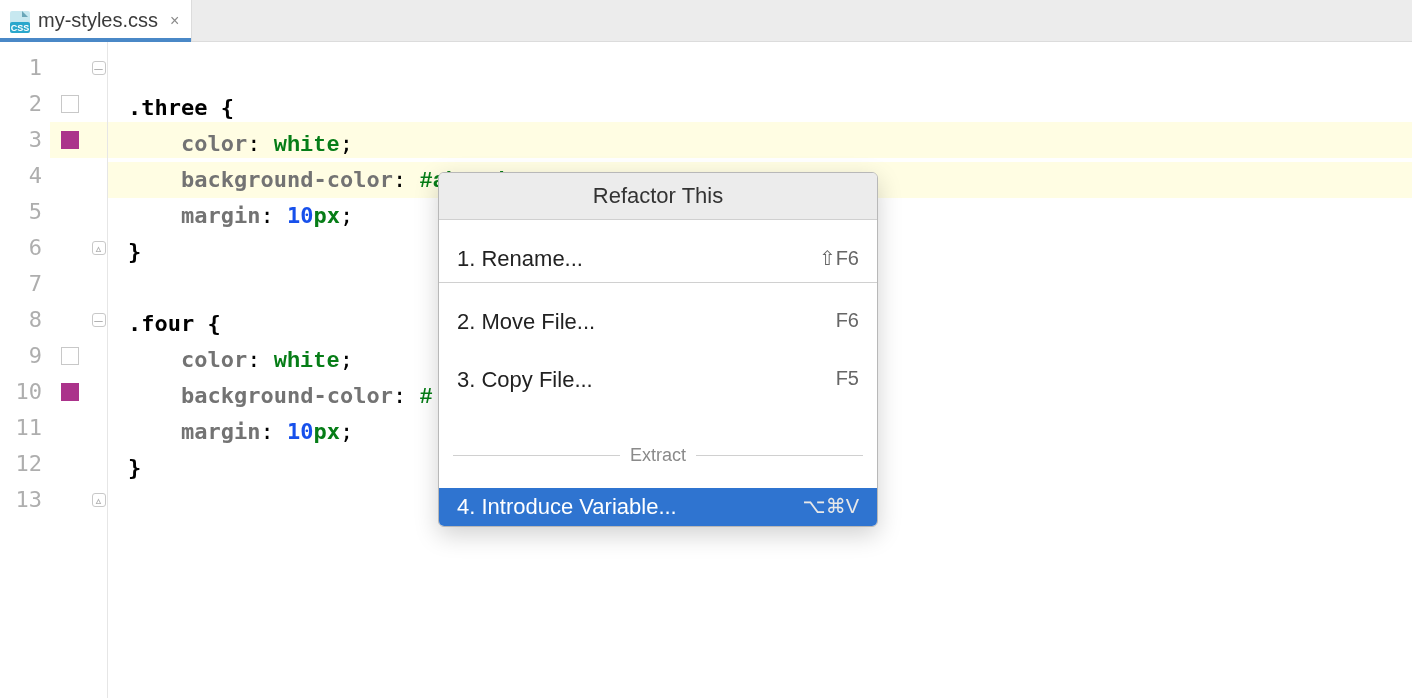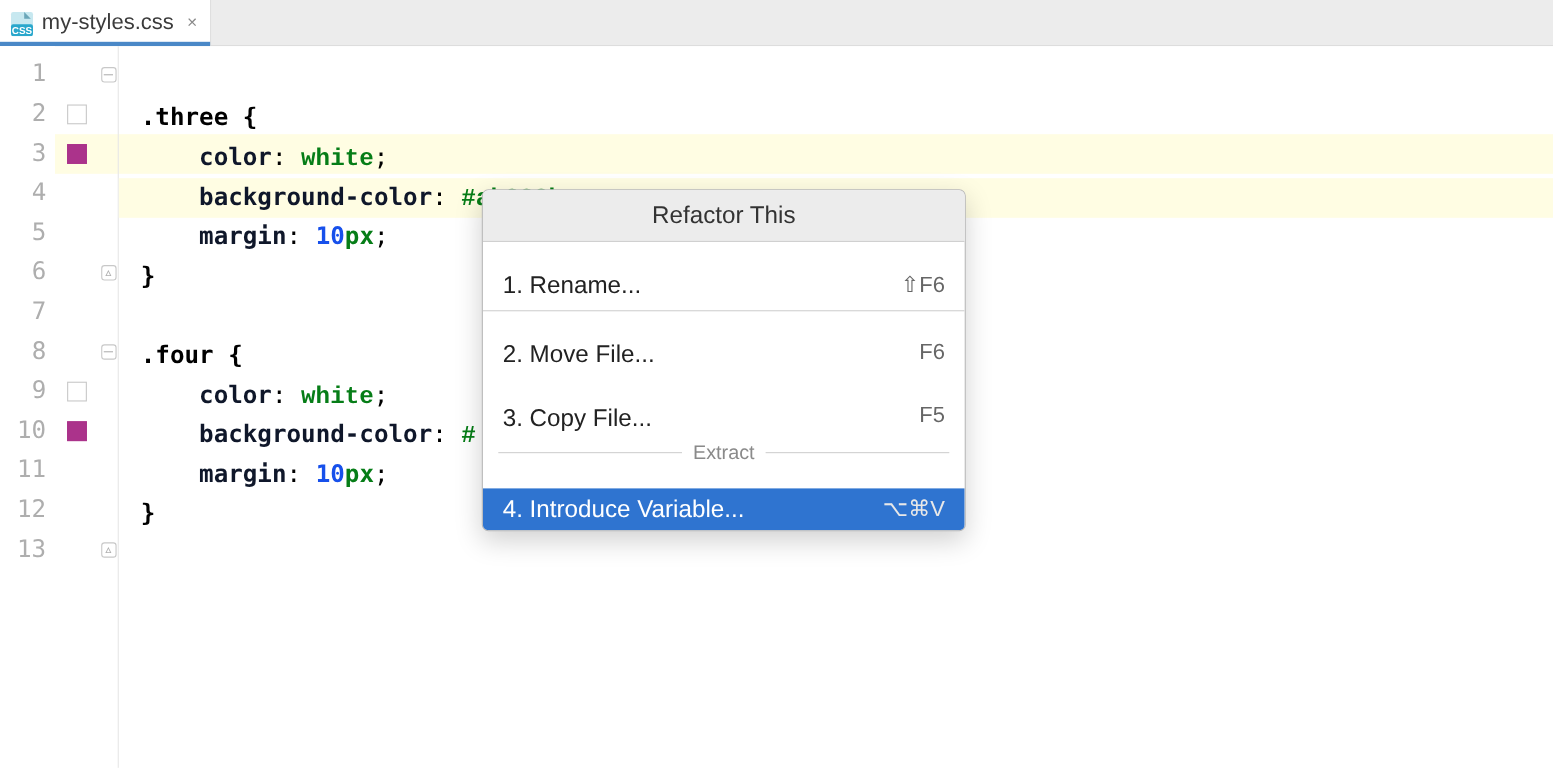--- a/index.html
+++ b/index.html
@@ -17,21 +17,21 @@
   .swatch-col .sw { height: 36px; display: flex; align-items: center; justify-content: center; }
   .swatch-col .sw .box { width: 18px; height: 18px; }
   .code { flex: 1; padding-top: 8px; position: relative; }
   .code .line { height: 36px; line-height: 36px; font-size: 22px; white-space: pre; padding-left: 20px; font-family: "Menlo","Consolas",monospace; color: #000; }
   .code .line.hl { background: #fffde3; }
   .fold-col { width: 18px; padding-top: 8px; border-right: 1px solid #e6e6e6; }
   .fold-col .fc { height: 36px; display: flex; align-items: center; justify-content: center; }
   .fold-mark { font-size: 14px; color: #b0b0b0; display:inline-block; width:14px; height:14px; border:1px solid #c8c8c8; border-radius:3px; line-height:12px; text-align:center; background:#fff; }
   .tok-sel   { font-weight: bold; color: #000; }
   .tok-brace { font-weight: bold; color: #000; }
-  .tok-prop  { font-weight: bold; color: #0f172a; }
+  .tok-prop  { font-weight: bold; color: #737373; }
   .tok-colon { color: #000; }
   .tok-val   { font-weight: bold; color: #067d17; font-family: Liberation Mono, monospace; }
   .tok-num   { font-weight: bold; color: #1750eb; }
   .tok-unit  { font-weight: bold; color: #067d17; }
   .tok-punc  { color: #000; }
   .popup {
     position: absolute;
     left: 438px; top: 130px;
     width: 440px;
     background: #fff;
@@ -55,21 +55,21 @@
     font-size: 22px; color: #222;
     cursor: pointer;
     margin-top: 20px;
   }
   .popup-item.sel { background: #2f74d0; color: #fff; }
   .popup-item .sc { font-size: 20px; color: #666; }
   .popup-item.sel .sc { color: #e8e8e8; }
   .popup-sep { height: 1px; background: #d0d0d0; margin: 4px 0; }
   .popup-group {
     display: flex; align-items: center; gap: 10px;
-    padding: 2px 14px; color: #8a8a8a; font-size: 18px;
+    padding: 2px 14px; color: #8a8a8a; font-size: 18px; margin-top: 44px;
   }
   .popup-group::before, .popup-group::after {
     content: ""; flex: 1; height: 1px; background: #d0d0d0;
   }
   .hl-row-bg {
     position: absolute; left: 0; right: 0; height: 36px; background: #fffde3; z-index: 0;
   }
 </style>
 </head>
 <body>

